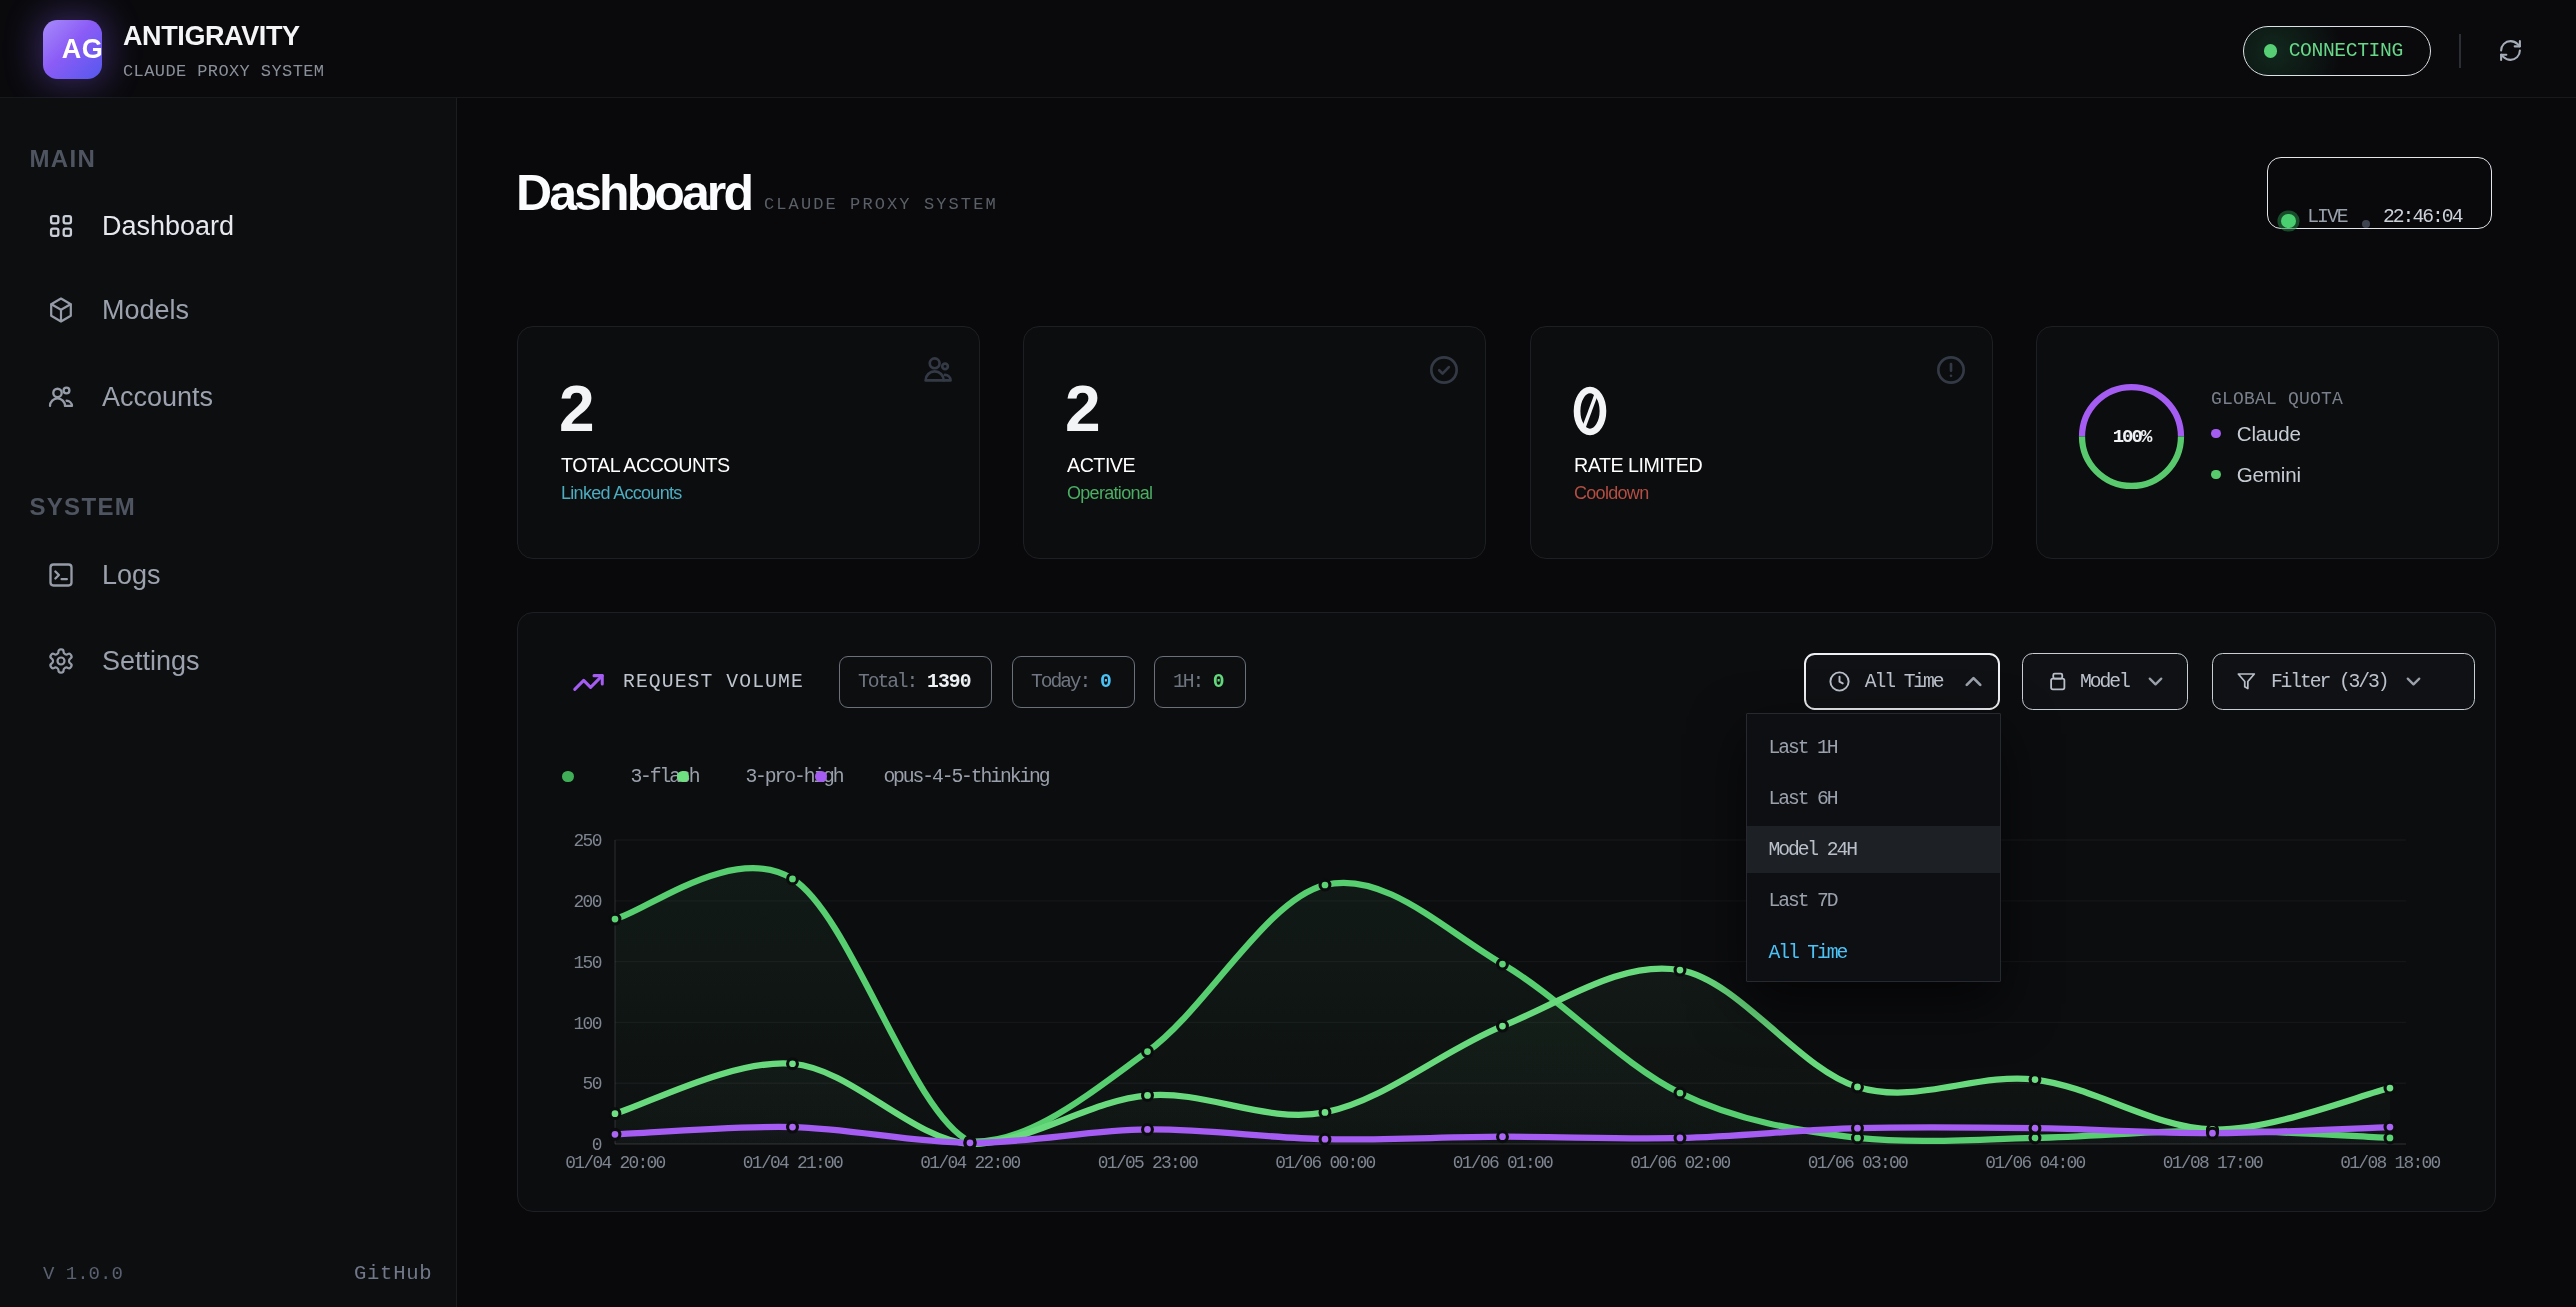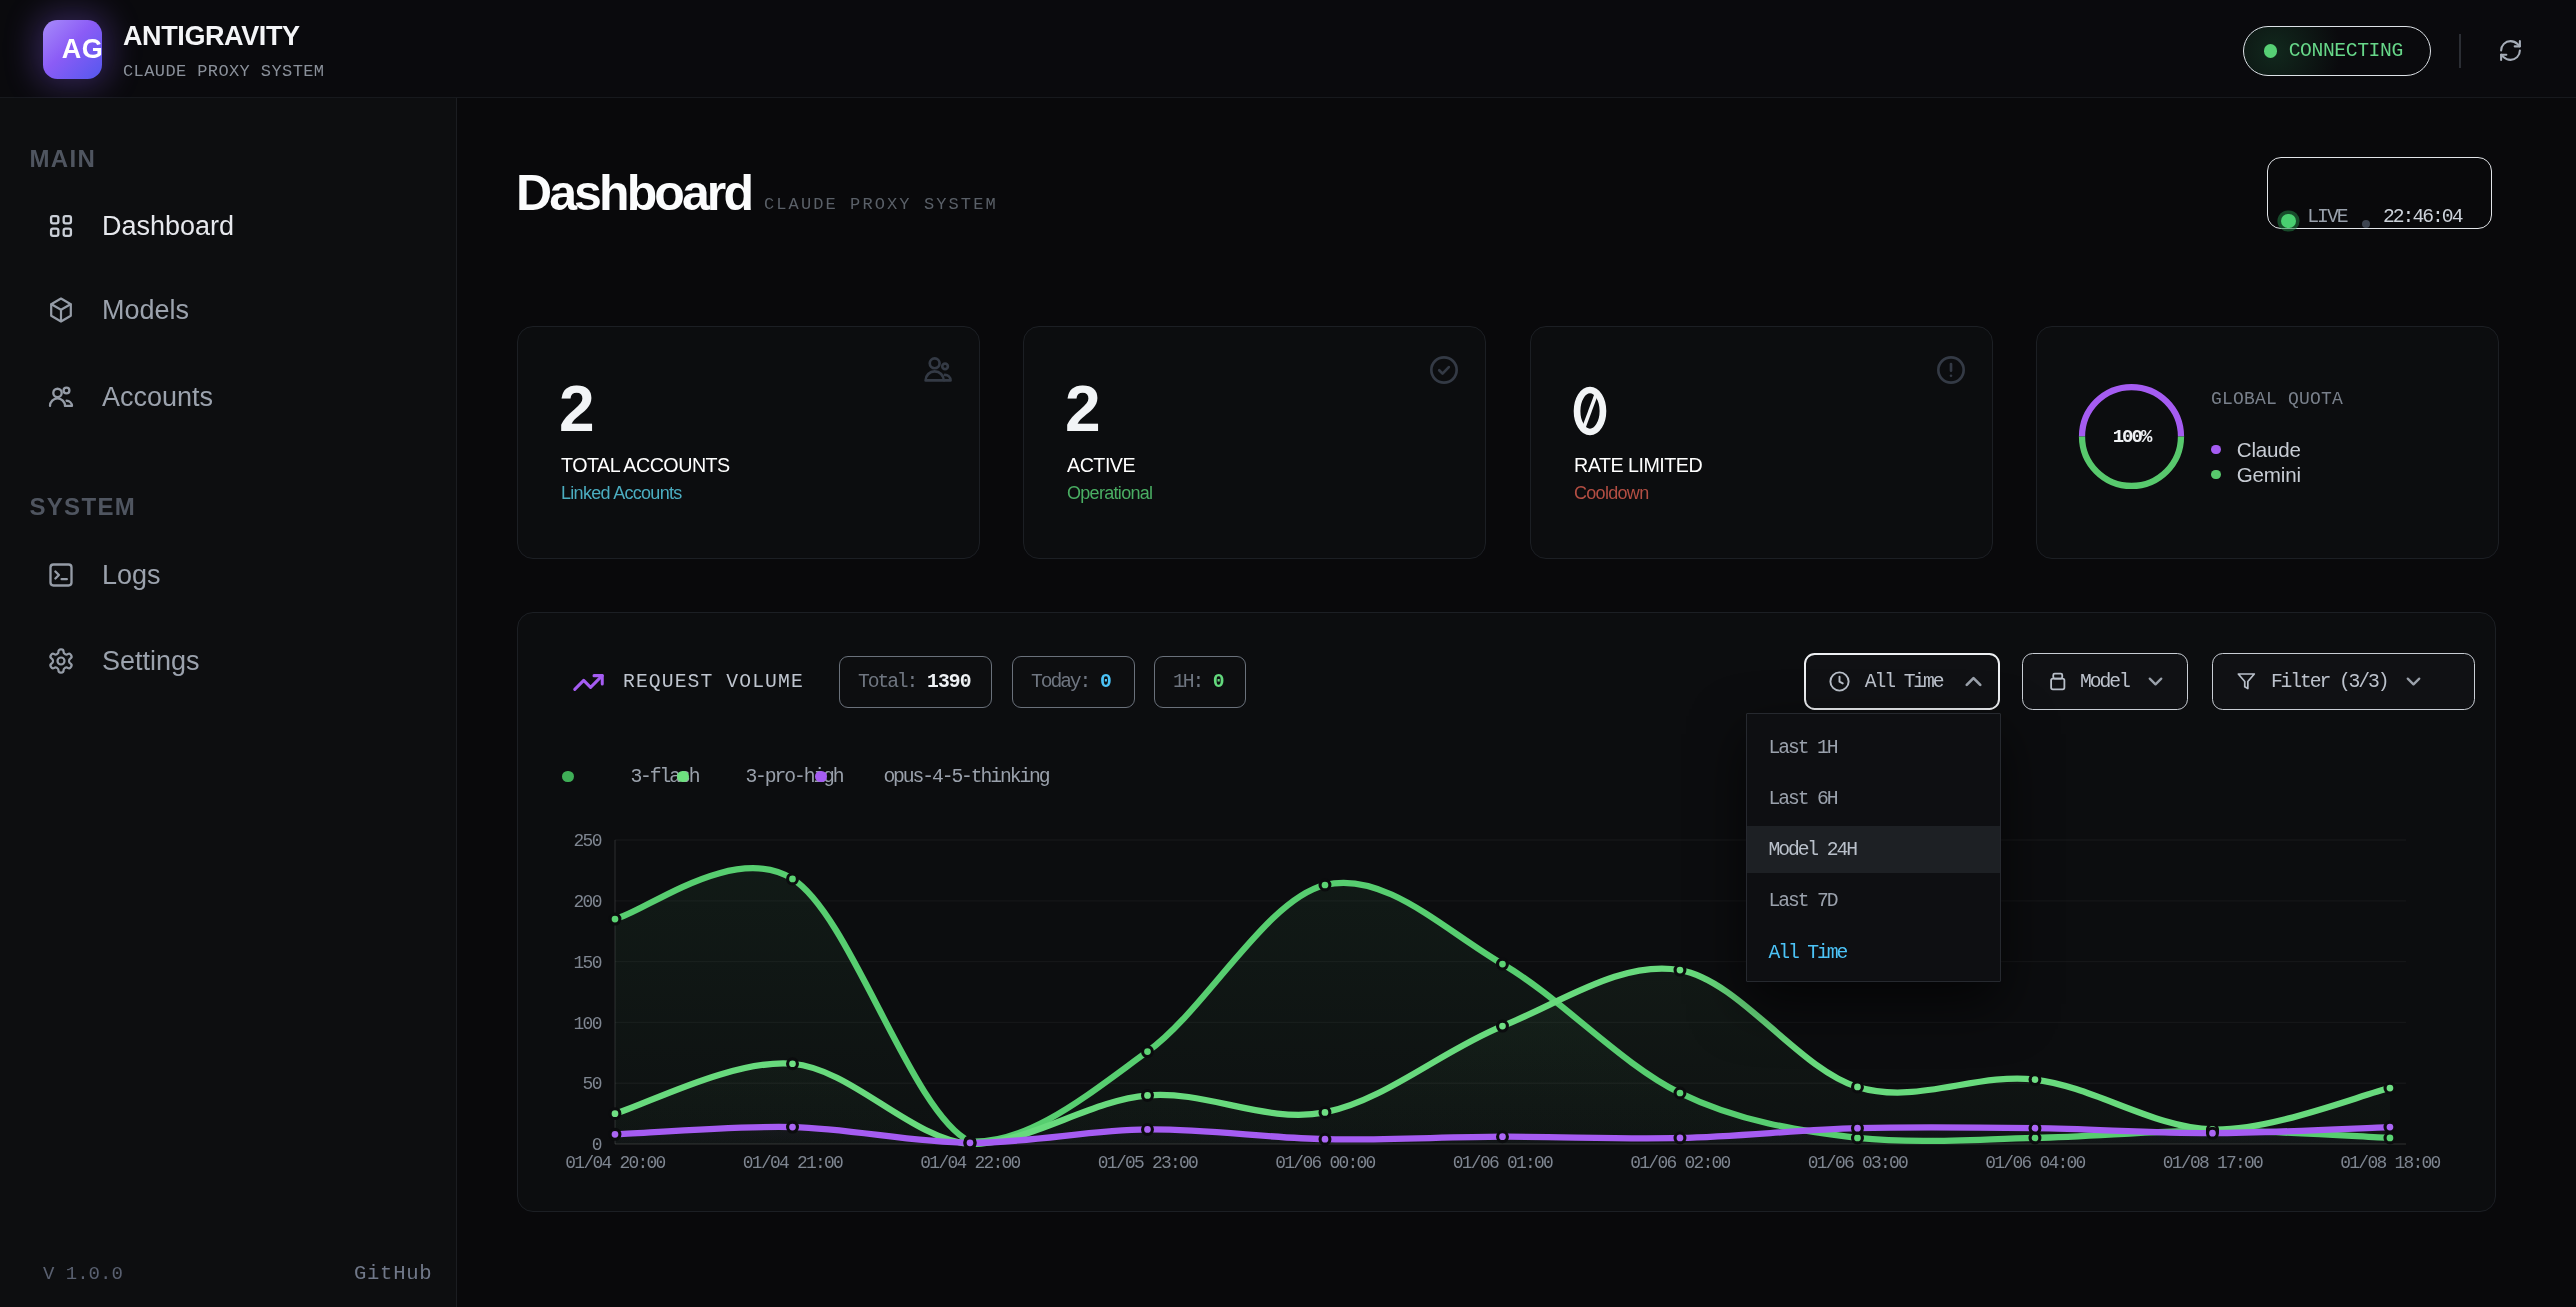--- a/index.html
+++ b/index.html
@@ -203,21 +203,21 @@
   <div class="sub" style="color:#b34e43;">Cooldown</div>
 </div>
 
 <div class="card" style="left:2036px;"></div>
 <svg id="donut" viewBox="0 0 120 120">
   <path d="M 4.5 60 A 55.5 55.5 0 0 1 115.5 60" fill="none" stroke="#a55cf2" stroke-width="7"></path>
   <path d="M 115.5 60 A 55.5 55.5 0 0 1 4.5 60" fill="none" stroke="#58c96d" stroke-width="7"></path>
 </svg>
 <div id="qpct">100%</div>
 <div id="qlabel">GLOBAL QUOTA</div>
-<div class="qrow" style="top:438px;">
+<div class="qrow" style="top:422px;">
     <div class="d" style="background:#a55cf2;"></div>
     <div class="t">Claude</div>
   </div>
 <div class="qrow" style="top:463px;">
     <div class="d" style="background:#58c96d;"></div>
     <div class="t">Gemini</div>
   </div>
 
 <div id="chartcard"></div>
 <svg id="cc-icon" viewBox="0 0 24 24" fill="none" stroke="currentColor" stroke-width="2.2" stroke-linecap="round" stroke-linejoin="round">

